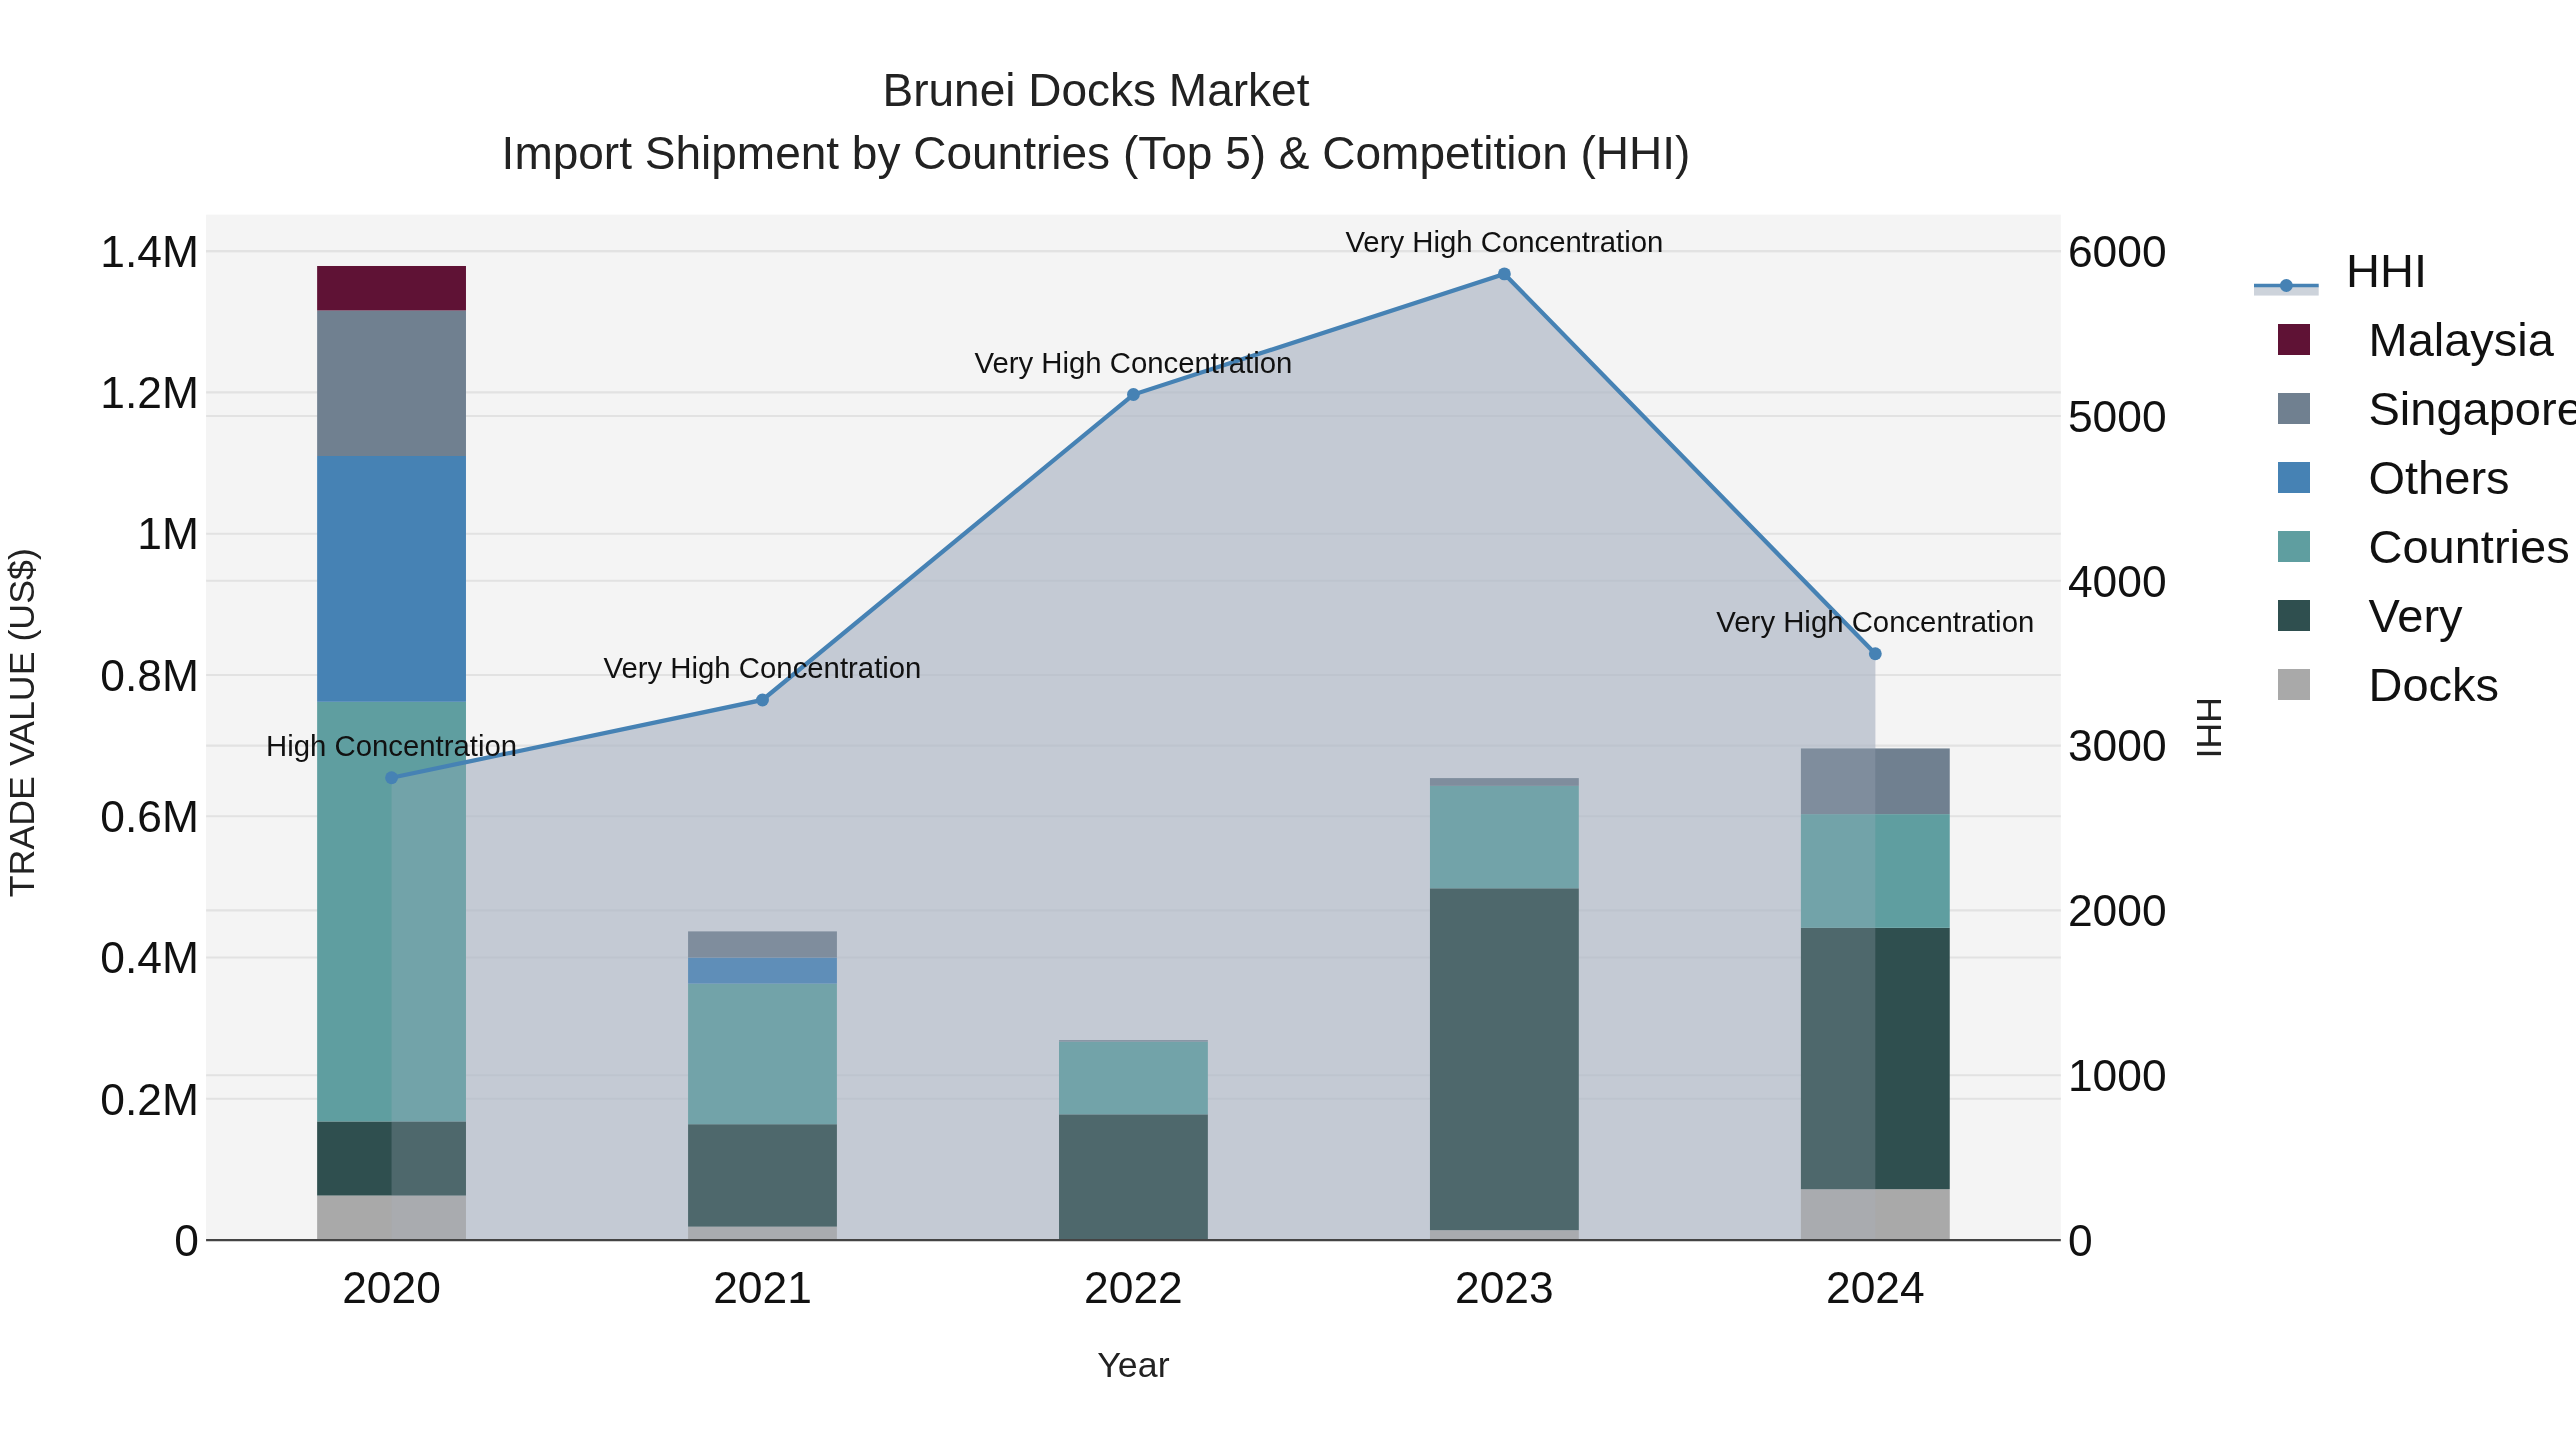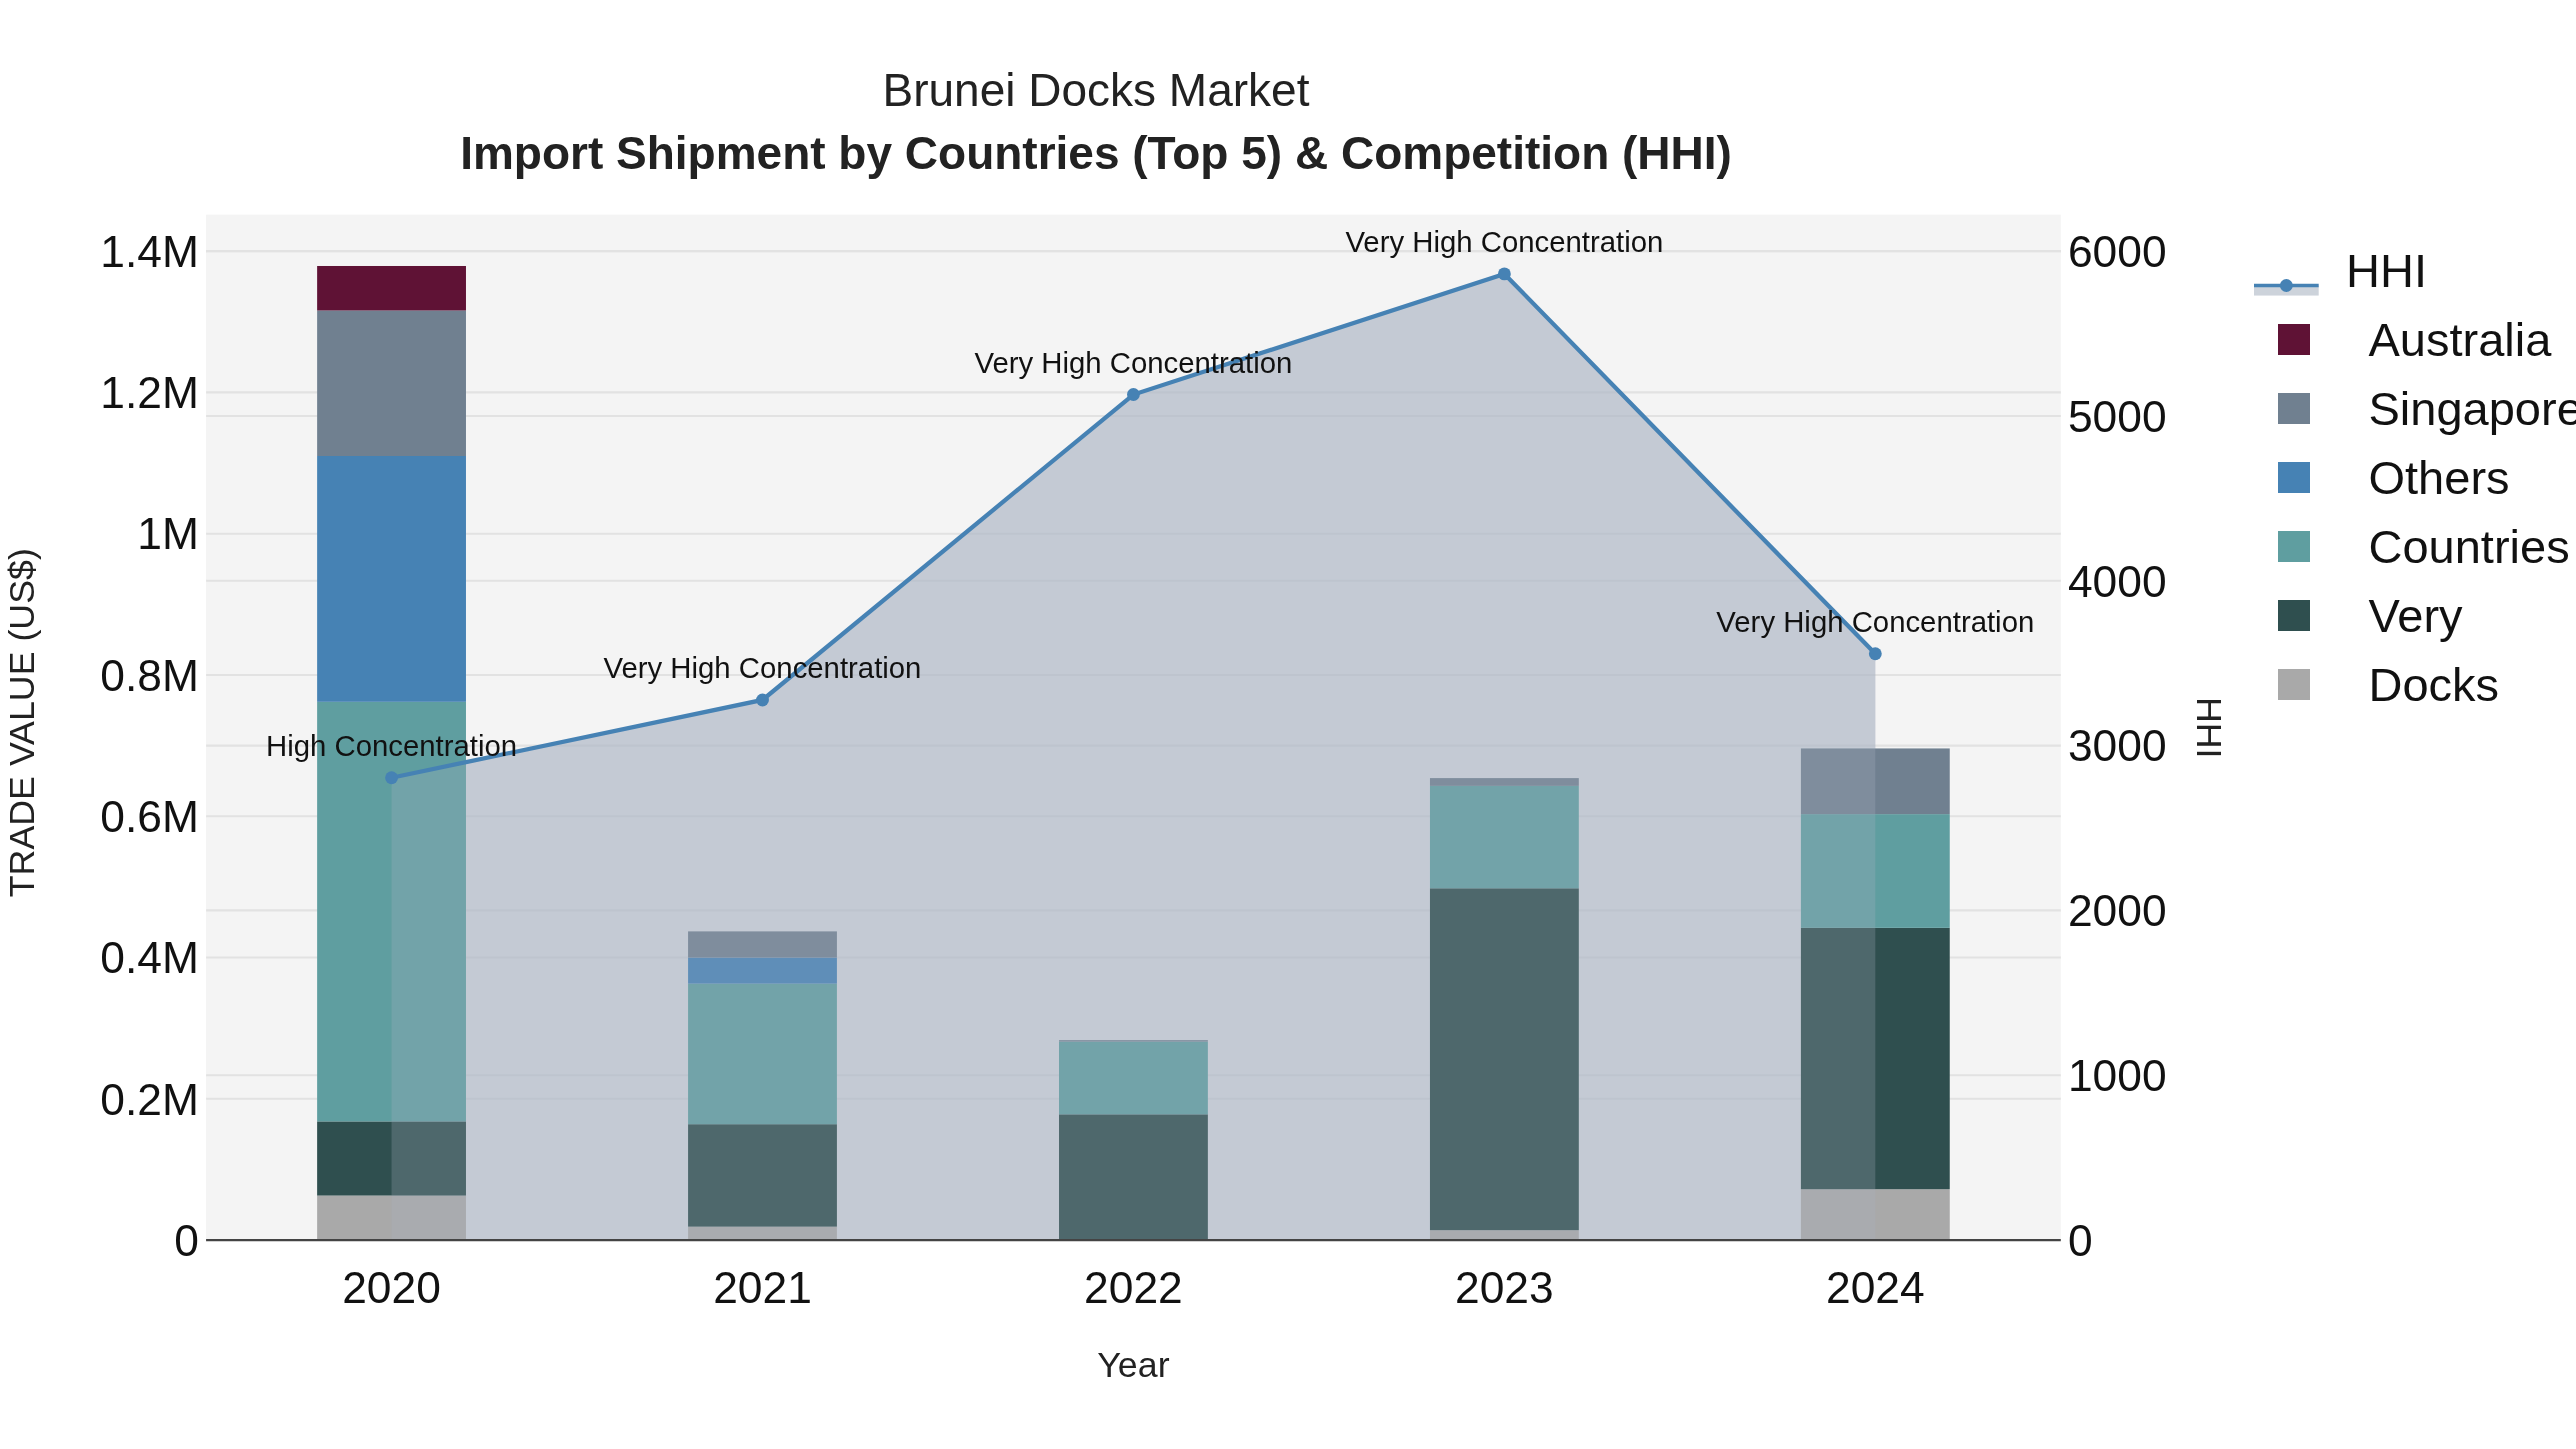--- a/index.html
+++ b/index.html
@@ -9,21 +9,21 @@
   .title-line { position: absolute; left: 0; width: 2192px; text-align: center; font-size: 46px; color: #222; }
   .legend { position: absolute; left: 2254px; top: 236px; }
   .legend-item { display: flex; align-items: center; height: 69px; font-size: 47px; color: #111; }
   .legend-swatch { width: 31.5px; height: 31.5px; margin-left: 24px; margin-right: 59px; }
   .legend-line { width: 69px; height: 29px; margin-right: 23px; position: relative; }
 </style>
 </head>
 <body>
 
 <div class="title-line" style="top:63px;">Brunei Docks Market</div>
-<div class="title-line" style="top:126px;font-weight:bold;">Import Shipment by Countries (Top 5) &amp; Competition (HHI)</div>
+<div class="title-line" style="top:126px;">Import Shipment by Countries (Top 5) &amp; Competition (HHI)</div>
 
 <svg id="chart" xmlns="http://www.w3.org/2000/svg" width="2576" height="1449" viewBox="0 0 3600 2025">
   <rect id="plot-bg" x="288" y="300" width="2592" height="1433" fill="#F4F4F4"></rect>
   <g id="grid">
       <line x1="288" x2="2880" y1="1535.5714285714284" y2="1535.5714285714284" stroke="#E2E2E2" stroke-width="3"></line>
       <line x1="288" x2="2880" y1="1338.142857142857" y2="1338.142857142857" stroke="#E2E2E2" stroke-width="3"></line>
       <line x1="288" x2="2880" y1="1140.7142857142858" y2="1140.7142857142858" stroke="#E2E2E2" stroke-width="3"></line>
       <line x1="288" x2="2880" y1="943.2857142857142" y2="943.2857142857142" stroke="#E2E2E2" stroke-width="3"></line>
       <line x1="288" x2="2880" y1="745.8571428571428" y2="745.8571428571428" stroke="#E2E2E2" stroke-width="3"></line>
       <line x1="288" x2="2880" y1="548.4285714285713" y2="548.4285714285713" stroke="#E2E2E2" stroke-width="3"></line>
@@ -110,21 +110,21 @@
     <div class="legend-item">
       <div class="legend-line"><svg width="69" height="29" viewBox="0 0 96 40">
           <rect x="0" y="20" width="90" height="14" fill="#CDD3DB"></rect>
           <line x1="0" y1="20" x2="90" y2="20" stroke="#4682B4" stroke-width="5"></line>
           <circle cx="45" cy="20" r="9" fill="#4682B4"></circle>
         </svg></div>
       <span>HHI</span>
     </div>
     <div class="legend-item">
       <div class="legend-swatch" style="background: rgb(95, 18, 53);"></div>
-      <span>Australia</span>
+      <span>Malaysia</span>
     </div>
     <div class="legend-item">
       <div class="legend-swatch" style="background: rgb(112, 128, 144);"></div>
       <span>Singapore</span>
     </div>
     <div class="legend-item">
       <div class="legend-swatch" style="background: rgb(70, 130, 180);"></div>
       <span>Others</span>
     </div>
     <div class="legend-item">

